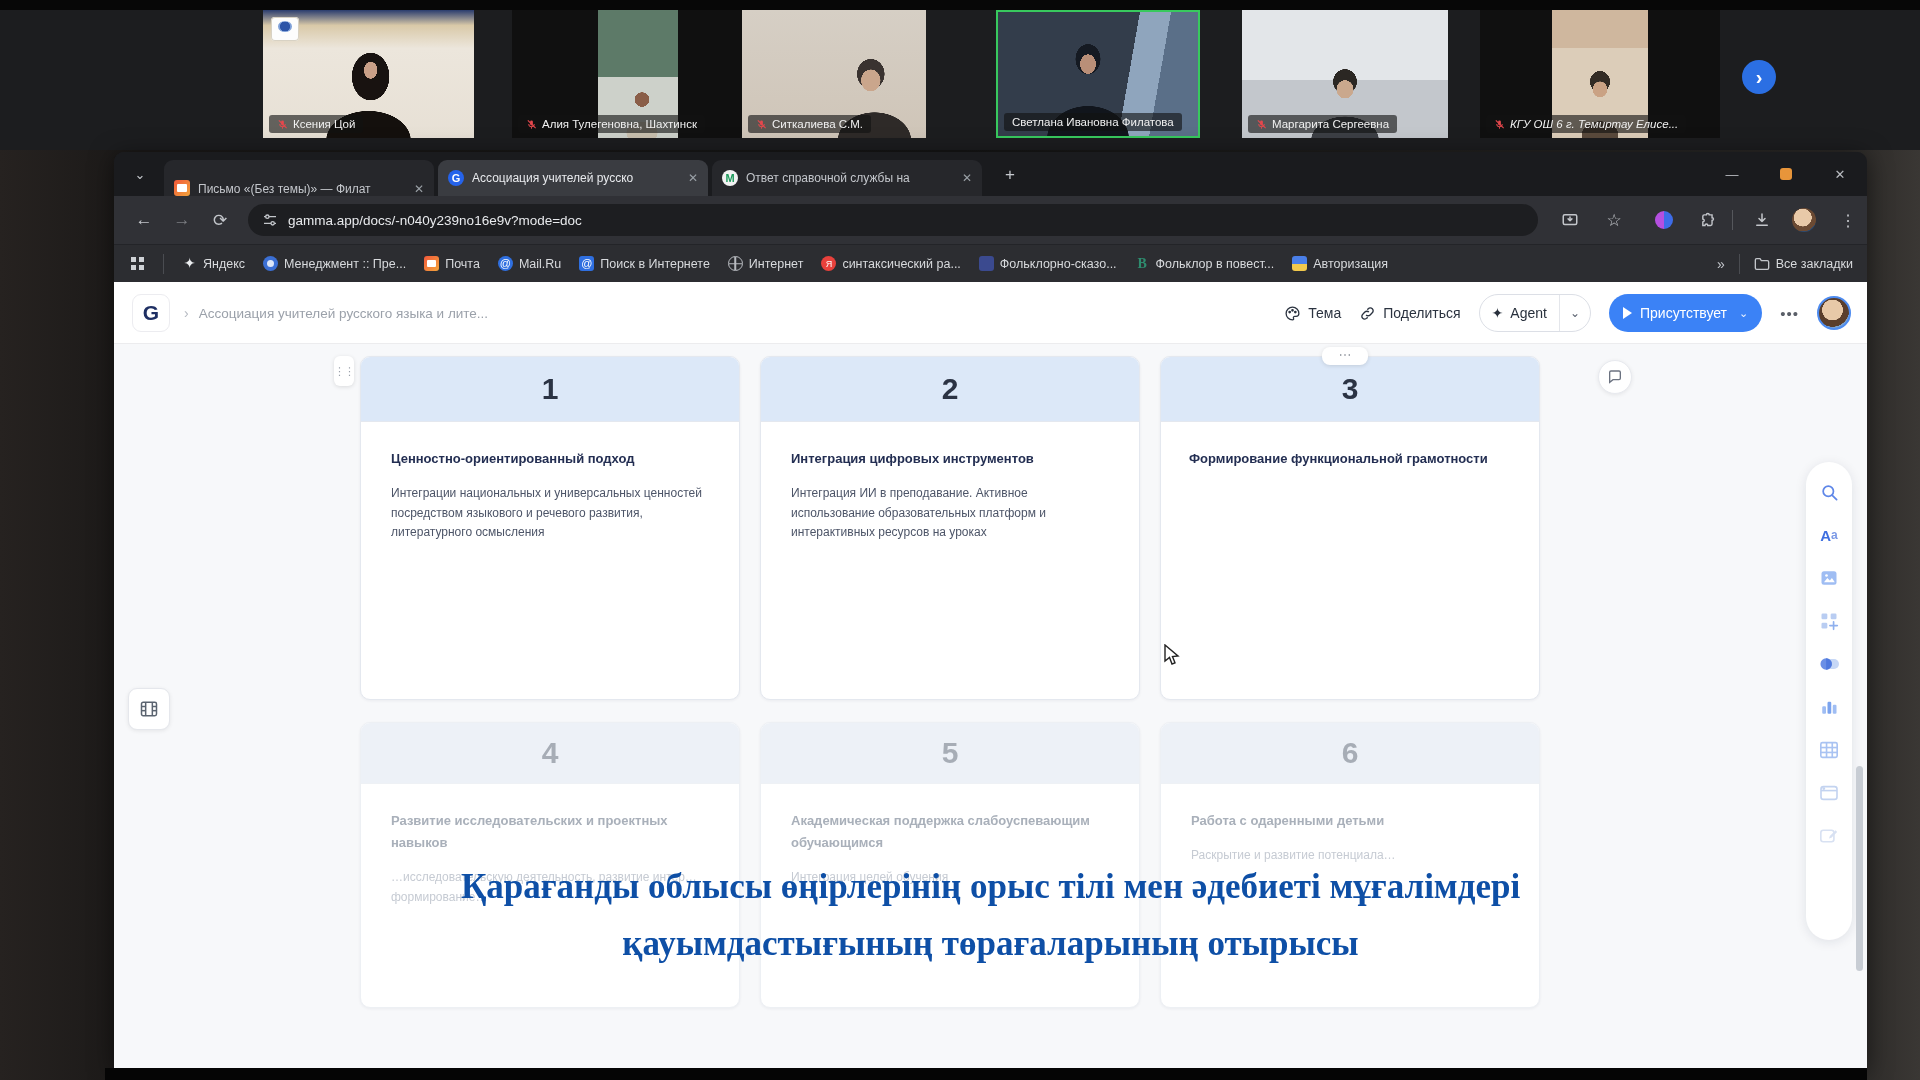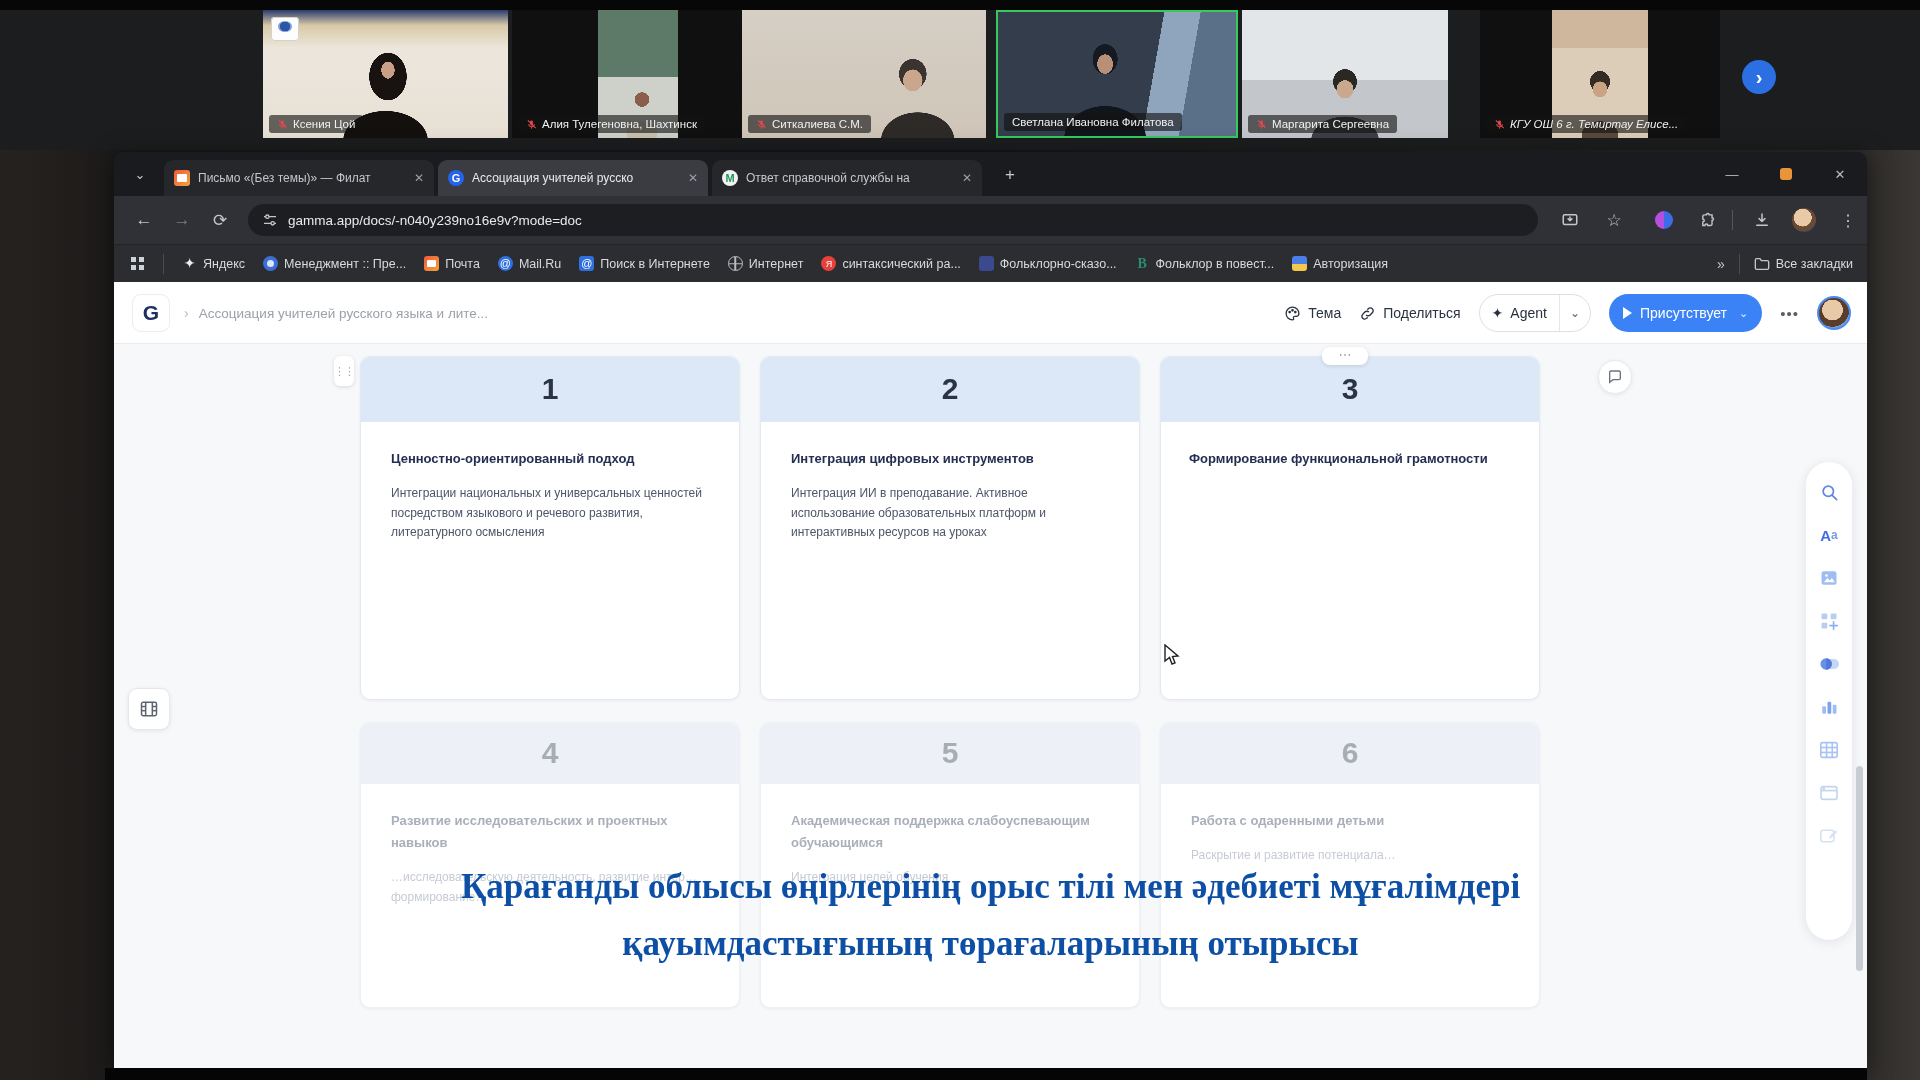--- a/index.html
+++ b/index.html
@@ -2,24 +2,24 @@
 <html><head>
 <meta charset="utf-8">
 <style>
   html,body{margin:0;padding:0;background:#111;font-family:"Liberation Sans",sans-serif;}
   .screen{position:relative;width:1920px;height:1080px;overflow:hidden;
     background:linear-gradient(90deg,#262220 0%,#1b1918 7%,#151515 50%,#2b2927 96%,#3a3734 100%);}
   
   .strip{position:absolute;left:0;top:0;width:1920px;height:150px;background:#1c1d1f;}
   .strip::before{content:"";position:absolute;left:0;top:0;width:100%;height:10px;background:#070707;}
   .thumb{position:absolute;top:10px;height:128px;background:#101010;overflow:hidden;}
-  .p1{left:263px;width:245px;}
+  .p1{left:263px;width:211px;}
   .p2{left:512px;width:252px;}
-  .p3{left:742px;width:244px;}
-  .p4{left:996px;width:242px;border:2px solid #38c95e;box-sizing:border-box;}
+  .p3{left:742px;width:184px;}
+  .p4{left:996px;width:204px;border:2px solid #38c95e;box-sizing:border-box;}
   .p5{left:1242px;width:206px;}
   .p6{left:1480px;width:240px;font-style:italic;}
   .vid{position:absolute;inset:0;}
   .v1{background:
     radial-gradient(11px 14px at 51% 47%, #c99f87 60%, transparent 61%),
     radial-gradient(30px 38px at 51% 52%, #181210 62%, transparent 63%),
     radial-gradient(60px 42px at 50% 102%, #14100d 70%, transparent 71%),
     linear-gradient(180deg,#2a3c6e 0%, #d9c9a8 12%, #ece6dc 30%, #e7e0d5 100%);}
   .iv2{position:absolute;left:34%;width:32%;top:0;bottom:0;background:
     radial-gradient(22px 16px at 55% 96%, #c8bfae 70%, transparent 71%),
@@ -54,21 +54,21 @@
   .next-btn{position:absolute;left:1742px;top:60px;width:34px;height:34px;border-radius:50%;background:#2b6fe3;
     color:#fff;font-size:20px;font-weight:bold;display:flex;align-items:center;justify-content:center;cursor:pointer;}
   
   .browser{position:absolute;left:114px;top:152px;width:1753px;height:916px;border-radius:10px 10px 0 0;
     background:#202124;overflow:hidden;box-shadow:0 4px 24px rgba(0,0,0,.5);}
   .tabstrip{position:absolute;left:0;top:0;width:100%;height:44px;background:#1a1b1e;}
   .caret-btn{position:absolute;left:14px;top:10px;width:24px;height:24px;color:#c7cacf;font-size:13px;
     display:flex;align-items:center;justify-content:center;border-radius:50%;}
   .tab{position:absolute;top:8px;height:36px;border-radius:9px 9px 0 0;display:flex;align-items:center;gap:8px;
     padding:0 10px;box-sizing:border-box;background:#26272b;}
-  .tab.t1{left:50px;width:270px;}
+  .tab.t1{left:50px;width:270px;align-items:flex-end;}
   .tab.t2{left:324px;width:270px;background:#3a3c41;}
   .tab.t3{left:598px;width:270px;}
   .tab .ttl{flex:1;font-size:12px;color:#c3c6cb;white-space:nowrap;overflow:hidden;}
   .tab.t2 .ttl{color:#e8eaed;}
   .tab .x{color:#9aa0a6;font-size:12px;}
   .fav{width:16px;height:16px;border-radius:3px;flex:none;position:relative;}
   .fav-mail{background:linear-gradient(135deg,#f2593b,#f2a43b);}
   .fav-mail::after{content:"";position:absolute;left:3px;top:4px;width:10px;height:8px;background:#fff;border-radius:1px;}
   .fav-g{border-radius:50%;background:#2563eb;color:#fff;font-weight:bold;font-size:11px;text-align:center;line-height:16px;}
   .fav-g::after{content:"G";}

